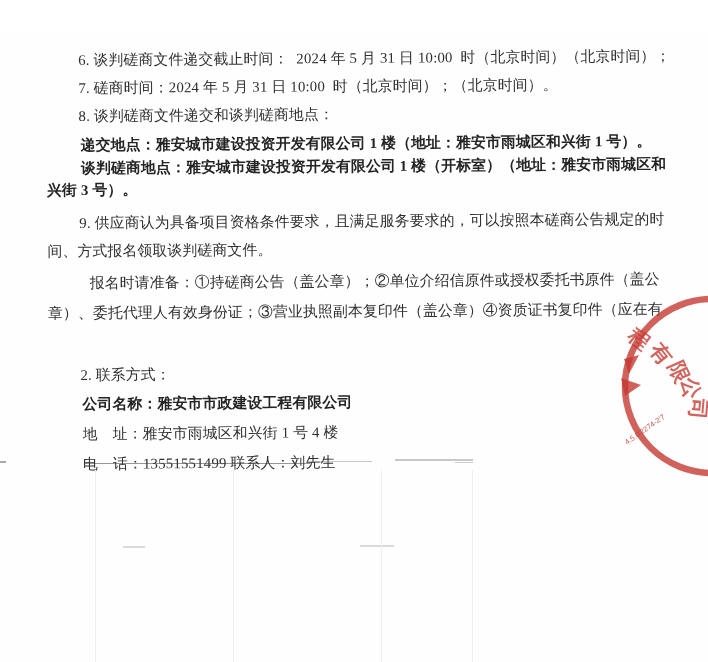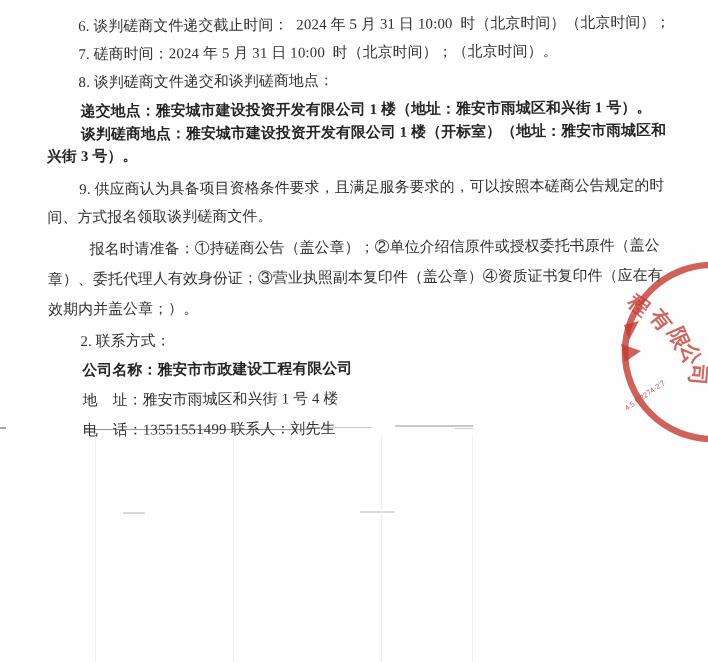--- a/index.html
+++ b/index.html
@@ -1,21 +1,21 @@
 <!DOCTYPE html>
 <html lang="zh"><head>
 <meta charset="utf-8">
 <style>
   html,body{margin:0;padding:0;}
   body{
     width:708px;height:662px;overflow:hidden;background:#ffffff;
     font-family:"Liberation Serif","DejaVu Serif",serif;
     position:relative;
   }
-  .page{position:absolute;inset:0;background:#fefefe;}
+  .page{position:absolute;inset:0;background:#fefefe;margin-top:34px;}
   .content{
     position:absolute;inset:0;
     transform:rotate(-0.4deg);
     transform-origin:50% 0;
   }
   .ln{
     position:absolute;
     white-space:pre;
     font-size:14.8px;
     letter-spacing:0.2px;
@@ -62,21 +62,20 @@
     <div class="ln ln1">6. 谈判磋商文件递交截止时间：  2024 年 5 月 31 日 10:00  时（北京时间）（北京时间）；</div>
     <div class="ln ln2">7. 磋商时间：2024 年 5 月 31 日 10:00  时（北京时间）；（北京时间）。</div>
     <div class="ln ln3">8. 谈判磋商文件递交和谈判磋商地点：</div>
     <div class="ln ln4 bold">递交地点：雅安城市建设投资开发有限公司 1 楼（地址：雅安市雨城区和兴街 1 号）。</div>
     <div class="ln ln5 bold">谈判磋商地点：雅安城市建设投资开发有限公司 1 楼（开标室）（地址：雅安市雨城区和</div>
     <div class="ln ln6 bold">兴街 3 号）。</div>
     <div class="ln ln7">9. 供应商认为具备项目资格条件要求，且满足服务要求的，可以按照本磋商公告规定的时</div>
     <div class="ln ln8">间、方式报名领取谈判磋商文件。</div>
     <div class="ln ln9">报名时请准备：①持磋商公告（盖公章）；②单位介绍信原件或授权委托书原件（盖公</div>
     <div class="ln ln10">章）、委托代理人有效身份证；③营业执照副本复印件（盖公章）④资质证书复印件（应在有</div>
-    <div class="ln ln11">效期内并盖公章；）。</div>
     <div class="ln ln12">2. 联系方式：</div>
     <div class="ln ln13 bold">公司名称：雅安市市政建设工程有限公司</div>
     <div class="ln ln14">地　址：雅安市雨城区和兴街 1 号 4 楼</div>
     <div class="ln ln15">电　话：13551551499 联系人：刘先生</div>
   </div>
 
   <svg class="seal-svg" viewBox="0 0 708 662">
     <g fill="none" stroke="none">
       <circle cx="712" cy="352" r="87" fill="none" stroke="#c43a32" stroke-width="6.5" opacity="0.8"></circle>
 

